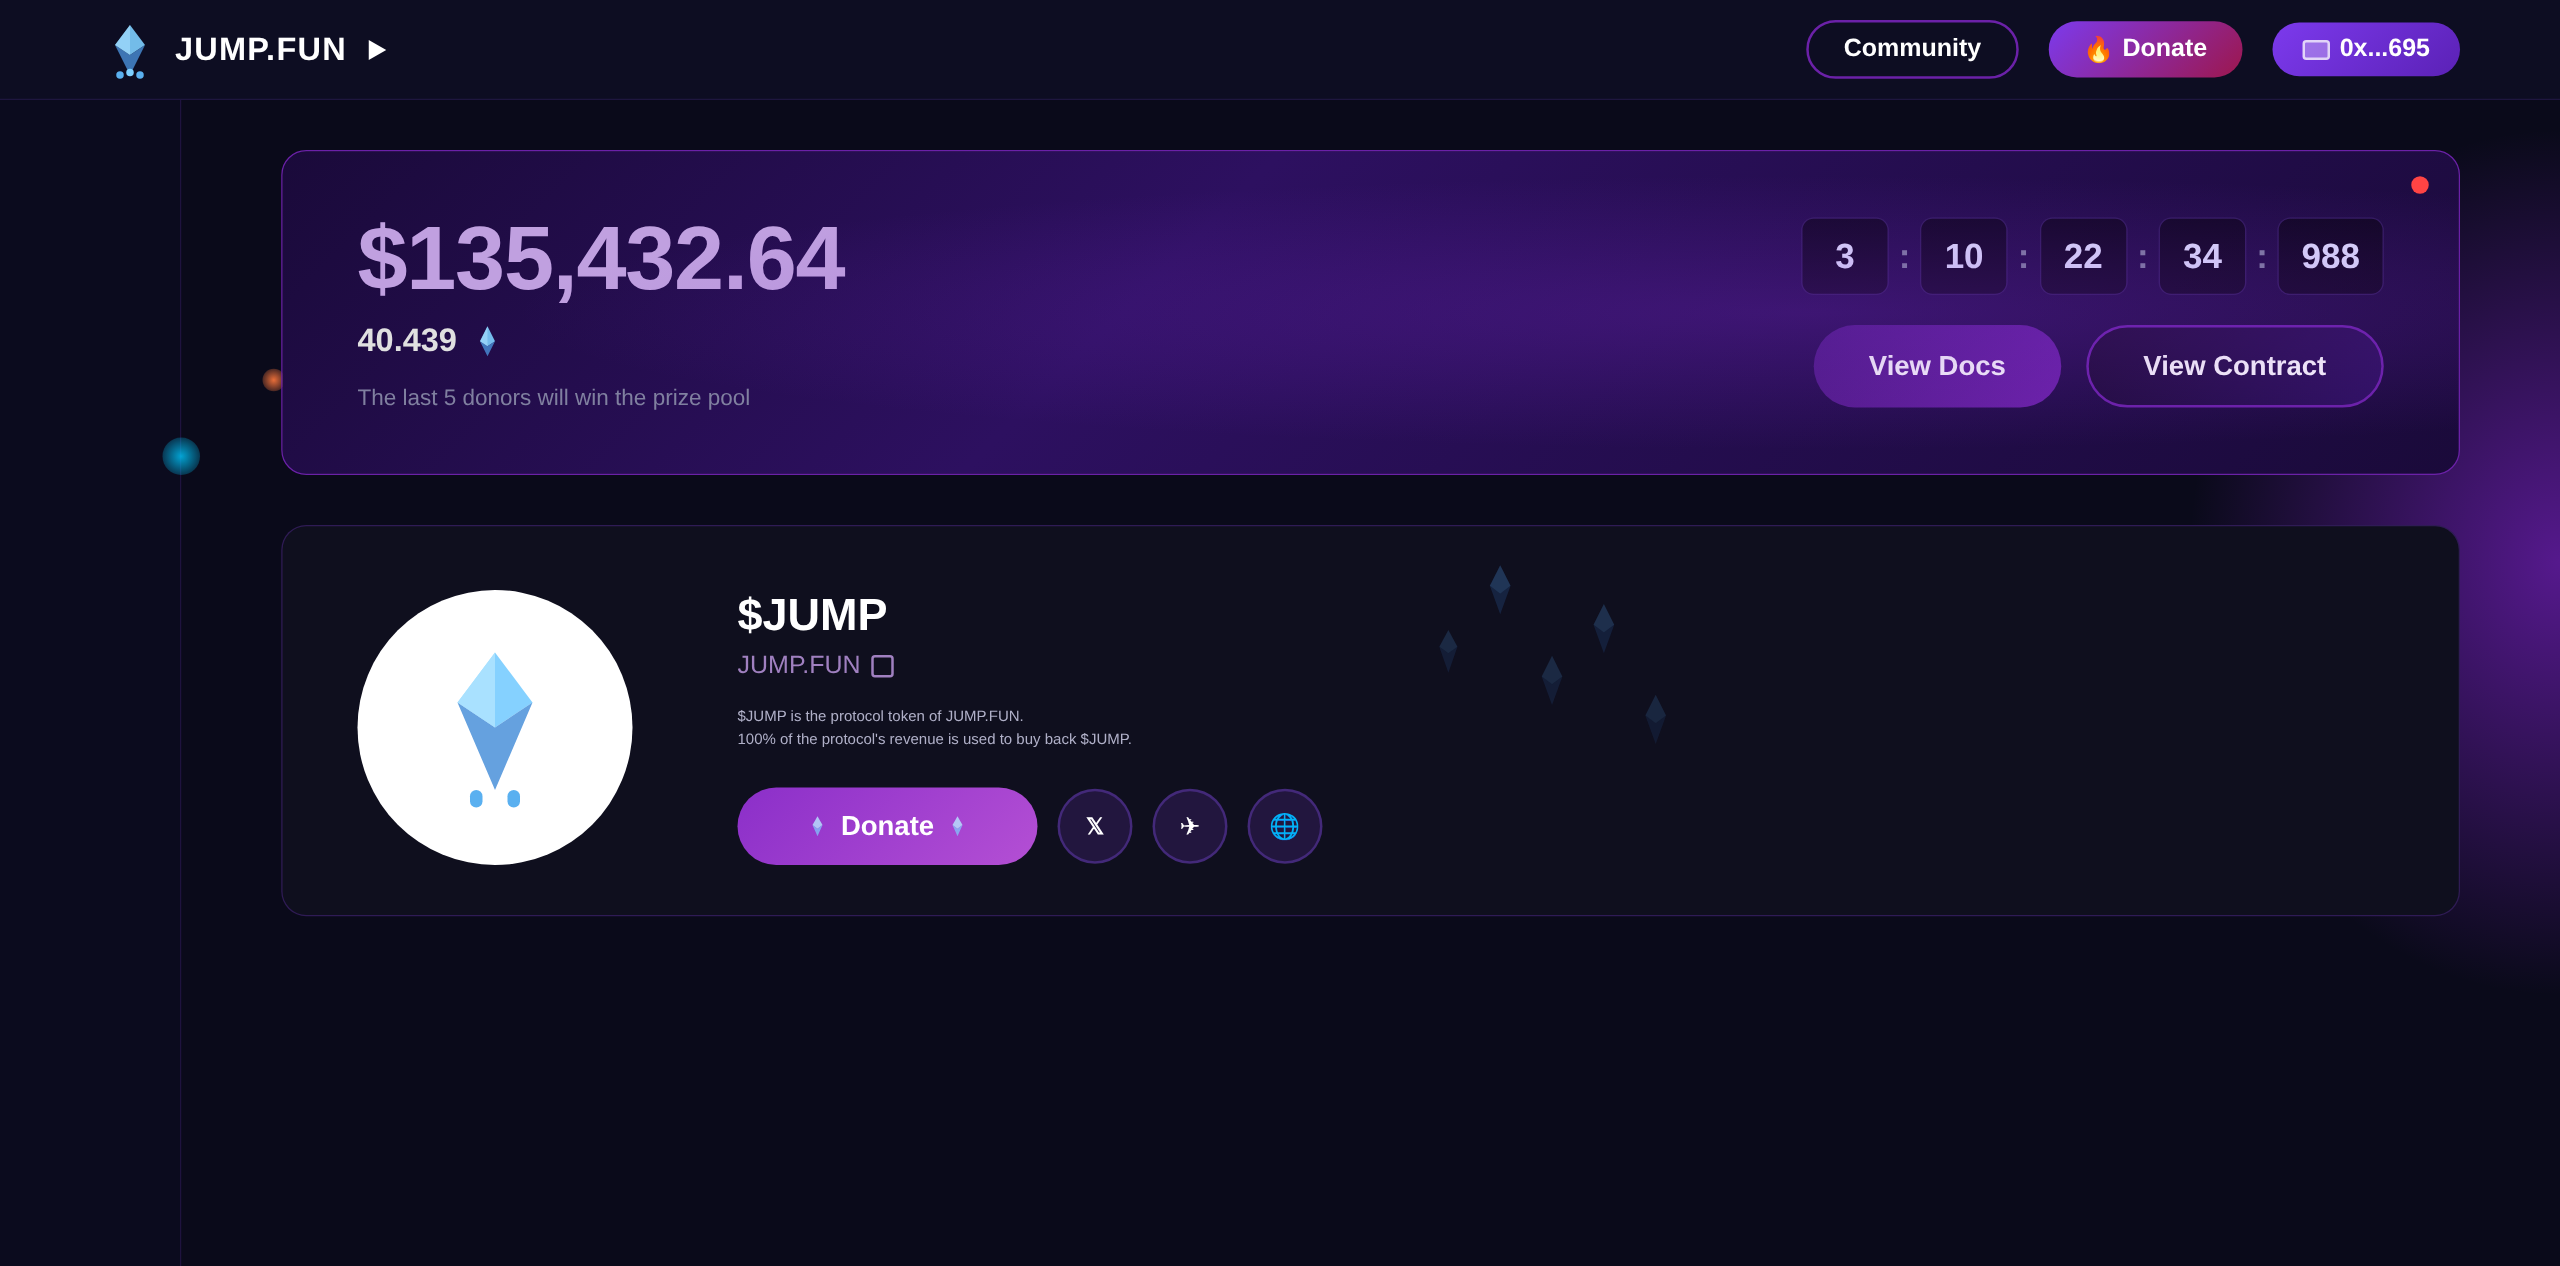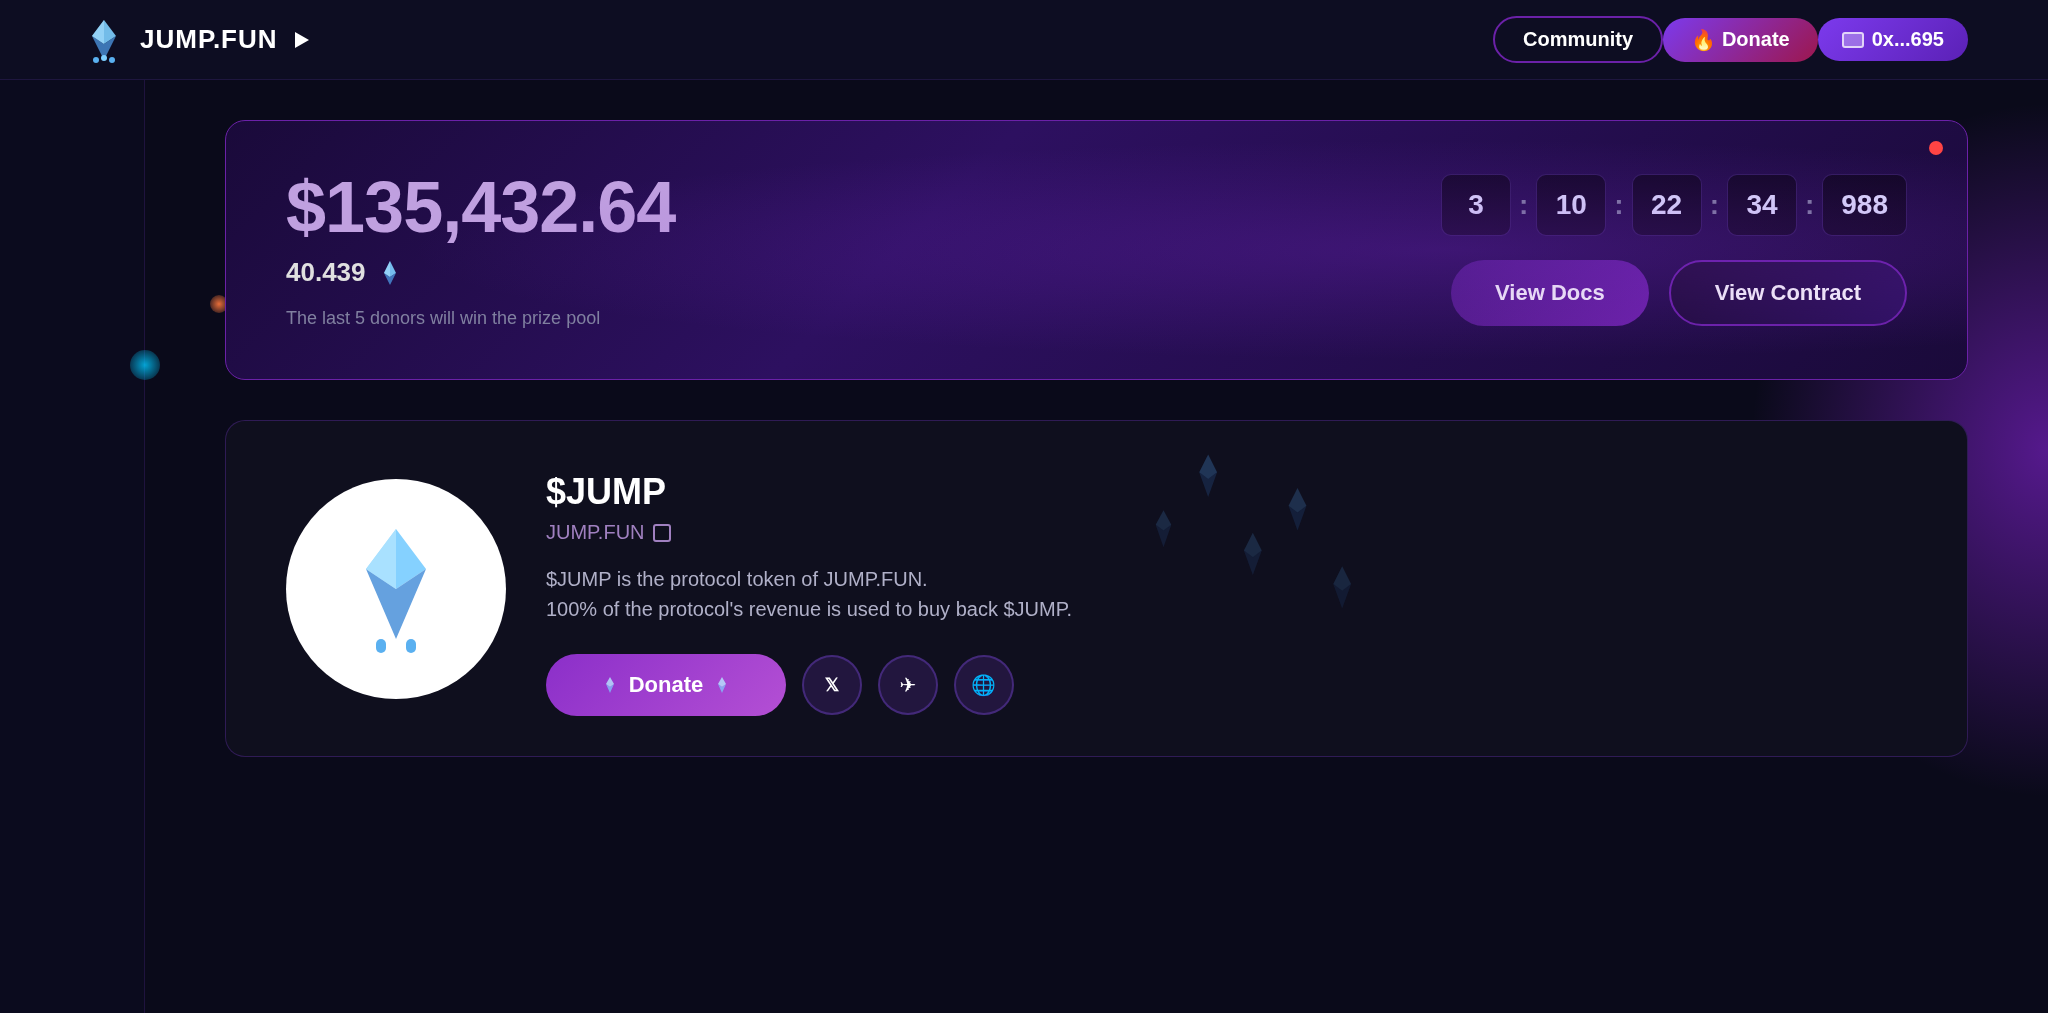--- a/index.html
+++ b/index.html
@@ -78,21 +78,21 @@
       border-left: 8px solid transparent;
       border-right: 8px solid transparent;
       border-bottom: 14px solid white;
       transform: rotate(90deg);
       margin-left: 4px;
       vertical-align: middle;
     }
     .nav-actions {
       display: flex;
       align-items: center;
-      gap: 0;
+      gap: 24px;
     }
     .btn-community {
       background: transparent;
       border: 2px solid #6b21a8;
       color: #ffffff;
       padding: 10px 28px;
       border-radius: 30px;
       font-size: 20px;
       font-weight: 600;
       cursor: pointer;
@@ -280,22 +280,22 @@
     .token-card {
       background: #0f0f1e;
       border: 1.5px solid rgba(80,40,140,0.5);
       border-radius: 20px;
       padding: 40px 60px;
       position: relative;
       overflow: hidden;
     }
     .token-card-inner {
       display: flex;
-      align-items: center;
-      gap: 40px;
+      align-items: flex-end;
+      gap: 84px;
     }
     .token-logo-circle {
       width: 220px;
       height: 220px;
       background: white;
       border-radius: 50%;
       display: flex;
       align-items: center;
       justify-content: center;
       flex-shrink: 0;
@@ -319,21 +319,21 @@
     }
     .copy-icon {
       width: 18px;
       height: 18px;
       border: 2px solid #a080c0;
       border-radius: 3px;
       display: inline-block;
     }
     .token-desc {
       margin-top: 20px;
-      font-size: 20px;
+      font-size: 12px;
       color: #b0b0c8;
       line-height: 1.5;
     }
     .token-actions {
       display: flex;
       align-items: center;
       gap: 16px;
       margin-top: 30px;
     }
     .btn-donate-main {

